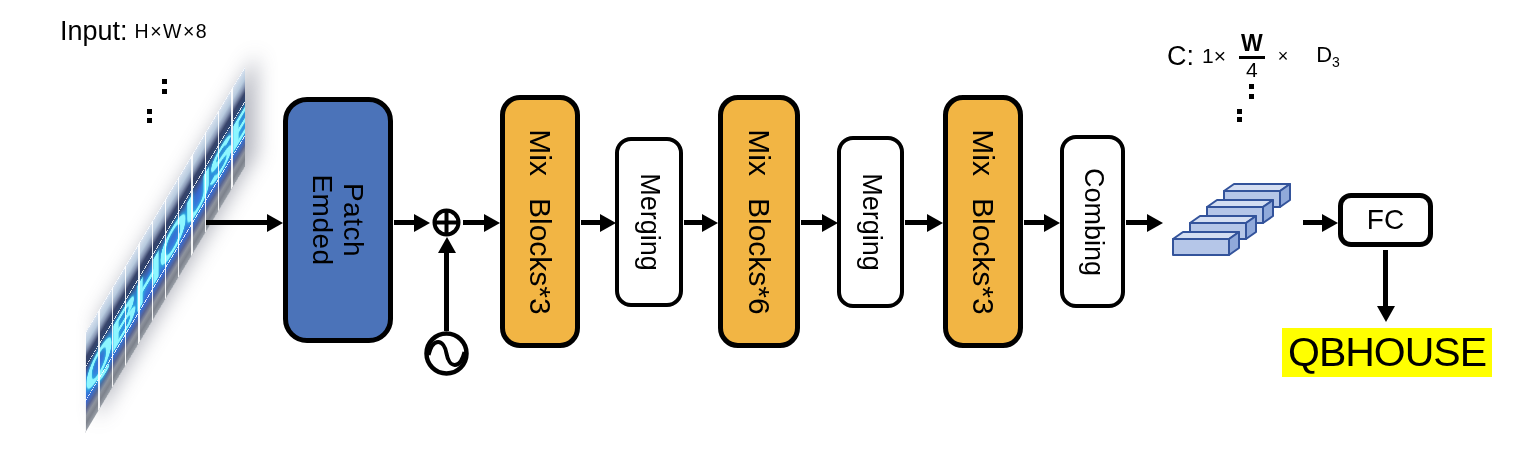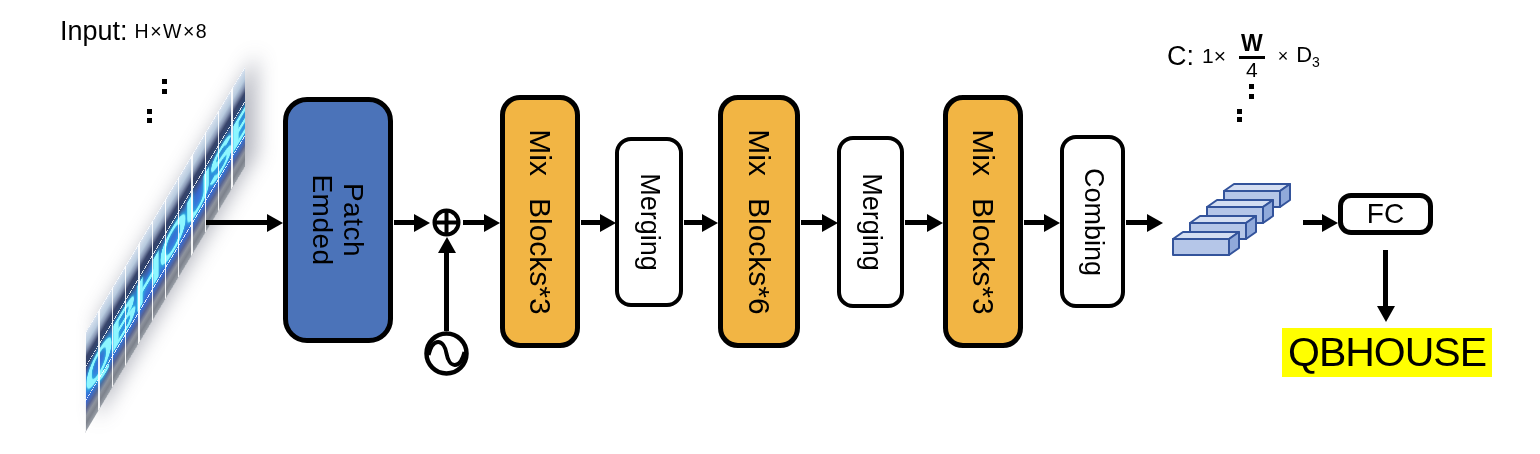--- a/index.html
+++ b/index.html
@@ -60,35 +60,35 @@
     position:absolute; left:0; right:0; top:33px; text-align:center;
     font-size:36px; font-weight:bold; letter-spacing:-2px; color:#8df6ff;
     text-shadow:0 0 4px #35cdf2, 0 0 9px #1f9fd8, 0 0 2px #0c82c0;
     filter:blur(.4px);
   }
   
   #input-label-row { position:absolute; left:60px; top:16px; display:flex; align-items:center; }
   #input-label-row .big   { font-size:27px; }
   #input-label-row .small { font-size:19.5px; letter-spacing:1.5px; margin-left:7px; }
   
-  #fc-box { left:1338px; top:193px; width:95px; height:42px; border-radius:13px; border-width:5px; }
+  #fc-box { left:1338px; top:193px; width:95px; height:54px; border-radius:13px; border-width:5px; }
   #fc-box .lbl { position:absolute; inset:0; display:flex; align-items:center; justify-content:center; font-size:28px; }
   #prediction {
     position:absolute; left:1282px; top:328px; background:#ffff00;
     font-size:41px; line-height:49px; padding:0 6px; letter-spacing:-1px; color:#000;
   }
   
   #feature-spec { position:absolute; left:1167px; top:29px; display:flex; align-items:center; gap:8px; height:54px; }
   #feature-spec .prefix { font-size:27px; }
   #feature-spec .batch  { font-size:21px; }
   #feature-spec .frac   { display:flex; flex-direction:column; align-items:center; line-height:1.05; }
   #feature-spec .frac .num { font-weight:bold; font-size:23px; padding:0 7px; }
   #feature-spec .frac .den { font-size:21px; border-top:3px solid #000; padding:0 7px; }
   #feature-spec .times  { font-size:18px; }
-  #feature-spec .chan   { font-size:22px; }
+  #feature-spec .chan   { font-size:22px;margin-left:20px; }
   #feature-spec .chan sub { font-size:14px; }
   svg { position:absolute; overflow:visible; }
 </style>
 </head>
 <body>
 
 <div id="stage">
 
   <div id="input-label-row">
     <span class="big">Input:</span>

